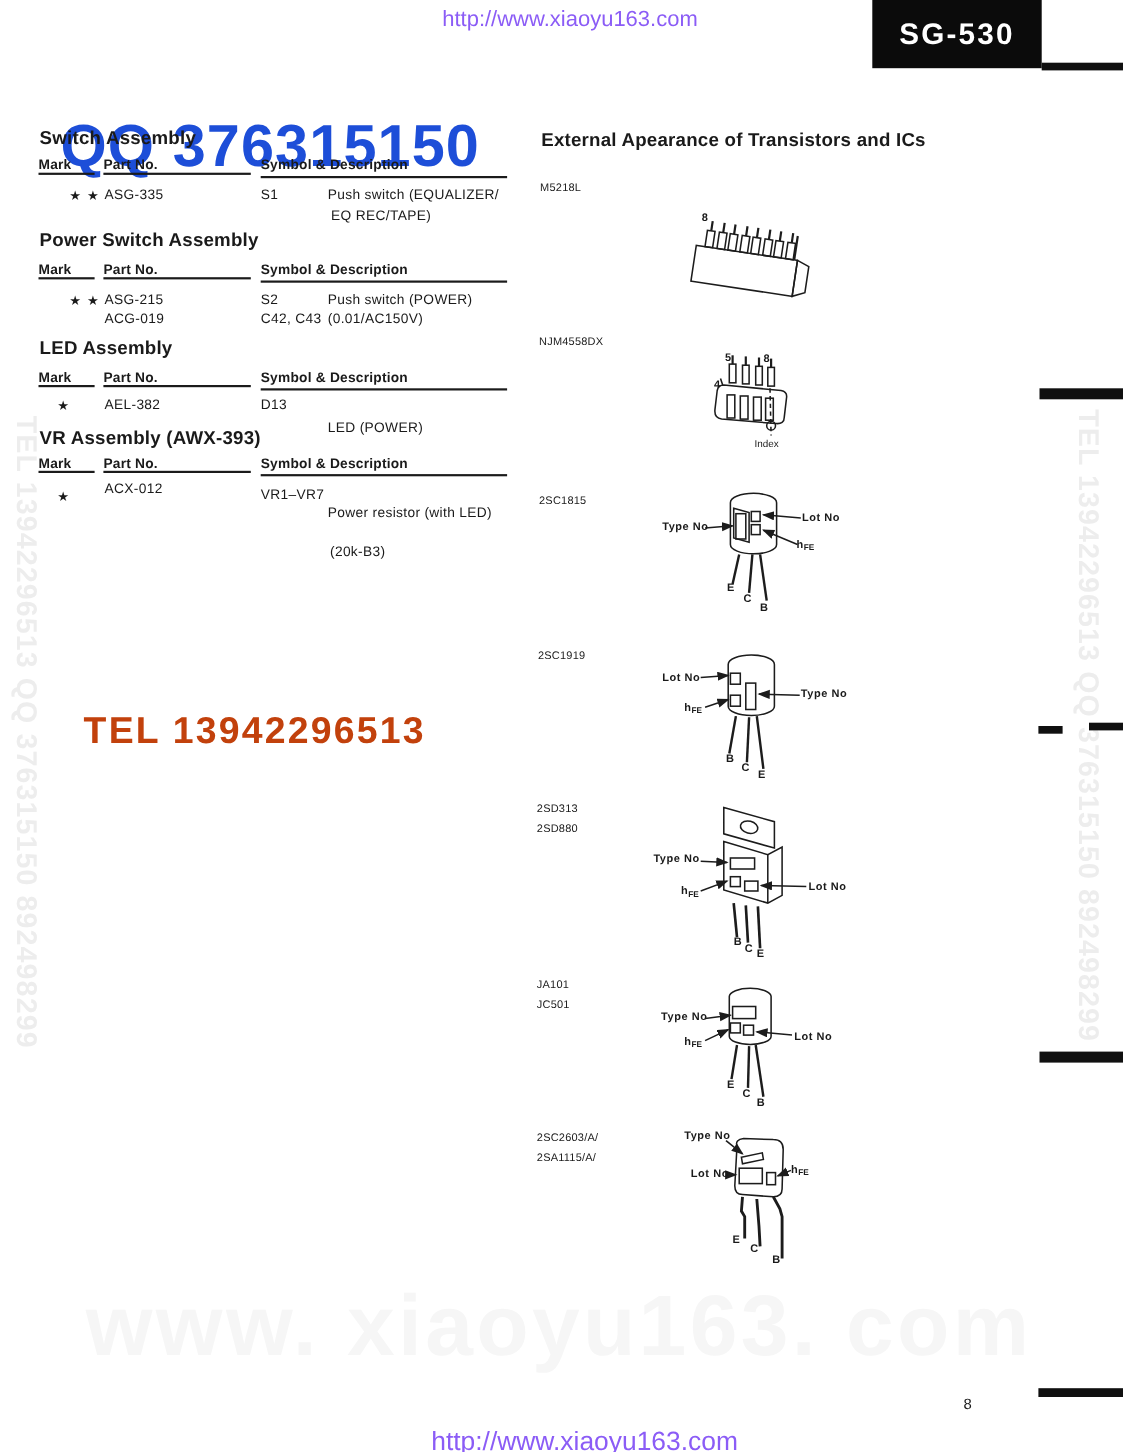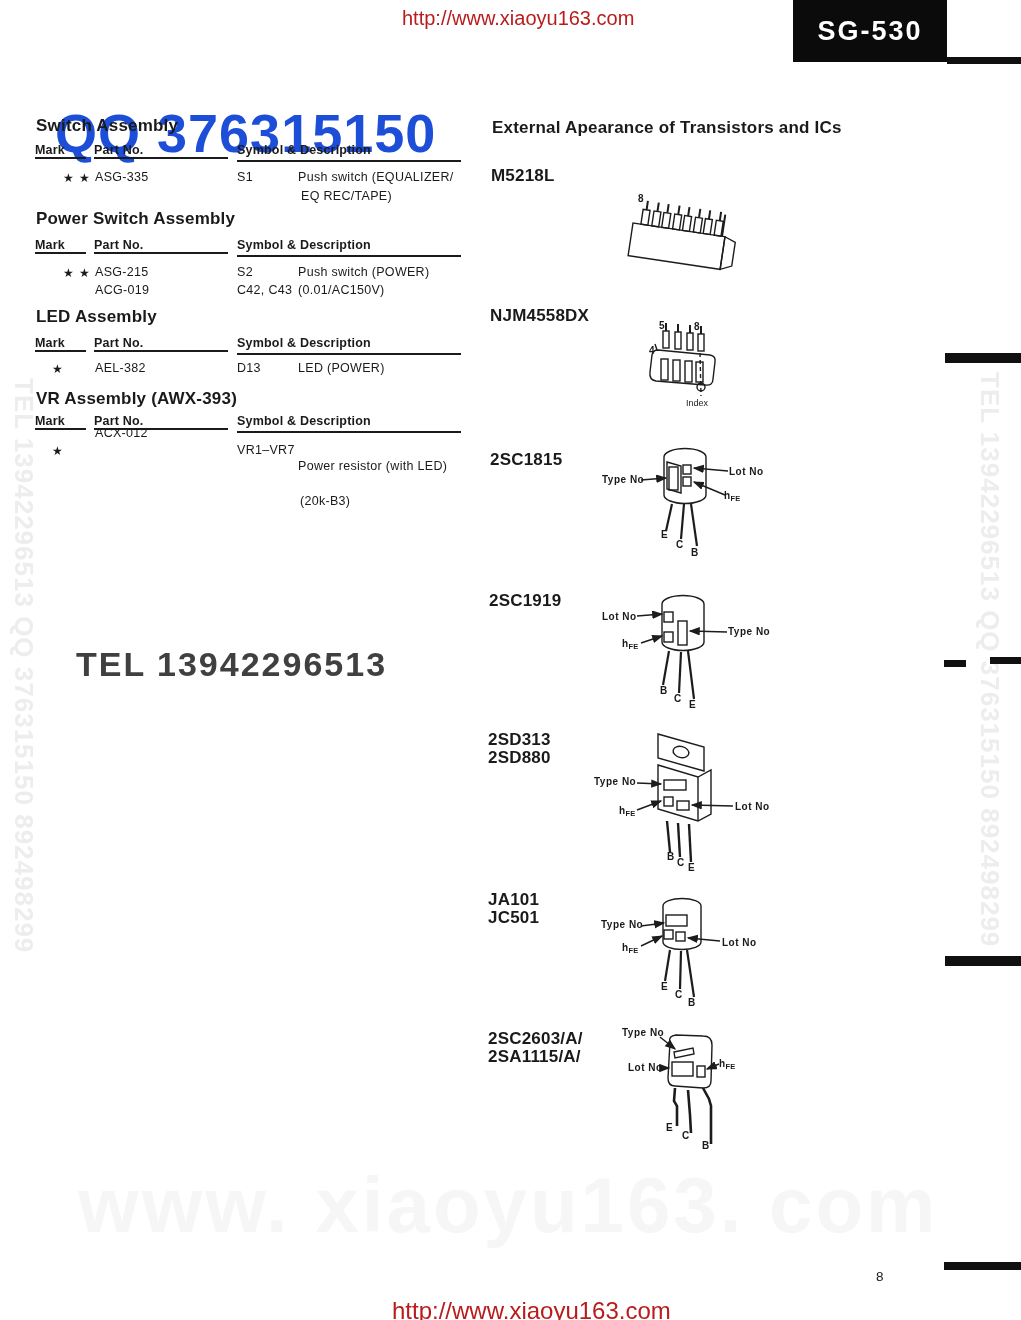--- a/index.html
+++ b/index.html
@@ -5,32 +5,32 @@
   *{margin:0;padding:0;box-sizing:border-box}
   html,body{background:#fff}
   .page{position:relative;width:1021px;height:1320px;background:#ffffff;overflow:hidden;
         font-family:"Liberation Sans",sans-serif;color:#1a1a1a}
   .abs{position:absolute;z-index:2}
   .h1{font-weight:700;font-size:17px;letter-spacing:.2px;white-space:nowrap}
   .th{font-weight:700;font-size:12.5px;white-space:nowrap;letter-spacing:.2px}
   .td{font-weight:400;font-size:12.5px;white-space:nowrap;letter-spacing:.3px}
   .mark{font-size:12px;letter-spacing:1px}
   .rule{position:absolute;height:2px;background:#1b1b1b;z-index:2}
-  .figname{font-weight:700;font-size:17px;white-space:nowrap;letter-spacing:.2px}
+  .figname{font-weight:400;font-size:10px;white-space:nowrap;letter-spacing:.2px}
   .ann{font-weight:700;font-size:10px;white-space:nowrap;letter-spacing:.5px}
   .sub{font-size:7.5px;vertical-align:-2px;letter-spacing:0}
   .pin{font-weight:700;font-size:10px;white-space:nowrap}
   .small{font-weight:400;font-size:9px;white-space:nowrap}
   .hbar{position:absolute;background:#101010;z-index:2}
   .wm{position:absolute;font-weight:700;white-space:nowrap;z-index:0}
   .wm-top{top:102px;font-size:54px;color:#1d4ed8;letter-spacing:1px}
-  .wm-mid{top:645px;font-size:34px;color:#404040;letter-spacing:2px}
+  .wm-mid{top:645px;font-size:34px;color:#c2410c;letter-spacing:2px}
   .wm-side{font-size:26px;color:#ededed;writing-mode:vertical-rl;letter-spacing:1px}
   .wm-big{left:78px;top:1160px;font-size:78px;color:#f6f6f6;letter-spacing:3px}
-  .link{position:absolute;color:#b91c1c;font-weight:400;white-space:nowrap;z-index:2}
+  .link{position:absolute;color:#8b5cf6;font-weight:400;white-space:nowrap;z-index:2}
   .badge{position:absolute;left:793px;top:0;width:154px;height:62px;background:#0b0b0b;color:#fff;
          display:flex;align-items:center;justify-content:center;font-weight:700;font-size:27px;
          letter-spacing:2px;z-index:2}
   svg.art{position:absolute;left:0;top:0;width:1021px;height:1320px;z-index:1;pointer-events:none}
 </style>
 </head>
 <body>
 
 <div class="page">
 
@@ -86,33 +86,33 @@
     <div class="abs h1" style="left:36px;top:307px">LED Assembly</div>
     <div class="abs th" style="left:35px;top:336px">Mark</div>
     <div class="abs th" style="left:94px;top:336px">Part No.</div>
     <div class="abs th" style="left:237px;top:336px">Symbol &amp; Description</div>
     <div class="rule" style="left:35px;top:350px;width:51px"></div>
     <div class="rule" style="left:94px;top:350px;width:134px"></div>
     <div class="rule" style="left:237px;top:353px;width:224px"></div>
     <div class="abs td mark" style="left:52px;top:362px">★</div>
     <div class="abs td" style="left:95px;top:361px">AEL-382</div>
     <div class="abs td" style="left:237px;top:361px">D13</div>
-    <div class="abs td" style="left:298px;top:361px">LED (POWER)</div>
+    <div class="abs td" style="left:298px;top:382px">LED (POWER)</div>
   </div>
 
   <div>
     <div class="abs h1" style="left:36px;top:389px">VR Assembly (AWX-393)</div>
     <div class="abs th" style="left:35px;top:414px">Mark</div>
     <div class="abs th" style="left:94px;top:414px">Part No.</div>
     <div class="abs th" style="left:237px;top:414px">Symbol &amp; Description</div>
     <div class="rule" style="left:35px;top:428px;width:51px"></div>
     <div class="rule" style="left:94px;top:428px;width:134px"></div>
     <div class="rule" style="left:237px;top:431px;width:224px"></div>
     <div class="abs td mark" style="left:52px;top:444px">★</div>
-    <div class="abs td" style="left:95px;top:426px">ACX-012</div>
+    <div class="abs td" style="left:95px;top:437px">ACX-012</div>
     <div class="abs td" style="left:237px;top:443px">VR1–VR7</div>
     <div class="abs td" style="left:298px;top:459px">Power resistor (with LED)</div>
     <div class="abs td" style="left:300px;top:494px">(20k-B3)</div>
   </div>
 
   <div class="abs h1" style="left:492px;top:118px">External Apearance of Transistors and ICs</div>
 
   <div class="abs figname" style="left:491px;top:166px">M5218L</div>
   <div class="abs figname" style="left:490px;top:306px">NJM4558DX</div>
   <div class="abs figname" style="left:490px;top:450px">2SC1815</div>

